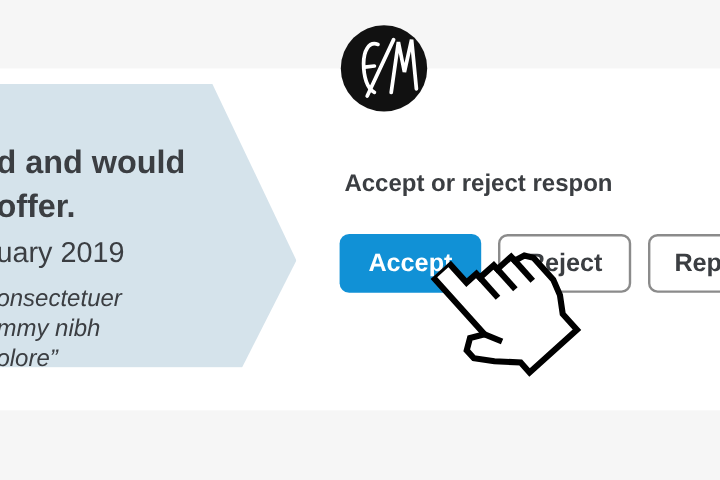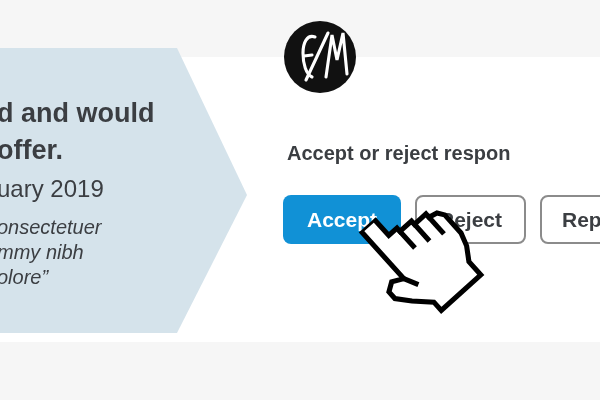--- a/index.html
+++ b/index.html
@@ -8,21 +8,21 @@
     background:#ffffff;
     font-family:"Liberation Sans", sans-serif;
   }
   .band{position:absolute;left:0;width:600px;background:#f6f6f6;}
   .band-top{top:0;height:57px;}
   .band-bottom{top:342px;height:58px;}
 
   .logo{position:absolute;left:282px;top:19px;width:76px;height:76px;z-index:4;}
 
   .callout-arrow{
-    position:absolute;left:0;top:48px;width:247px;height:285px;
+    position:absolute;left:0;top:70px;width:247px;height:236px;
     background:#d5e3eb;
     -webkit-clip-path:polygon(0 0,177px 0,247px 147px,177px 285px,0 285px);
     clip-path:polygon(0 0,177px 0,247px 147px,177px 285px,0 285px);
   }
   .callout-arrow div{position:absolute;white-space:nowrap;color:#3b3e42;}
   .c-bold1{left:-3px;top:50px;font-size:27px;font-weight:bold;}
   .c-bold2{left:-3px;top:87px;font-size:27px;font-weight:bold;}
   .c-date {left:-3px;top:127px;font-size:24px;font-weight:400;}
   .c-q1{left:-3px;top:168px;font-size:20px;font-style:italic;color:#46484c;}
   .c-q2{left:-3px;top:193px;font-size:20px;font-style:italic;color:#46484c;}

